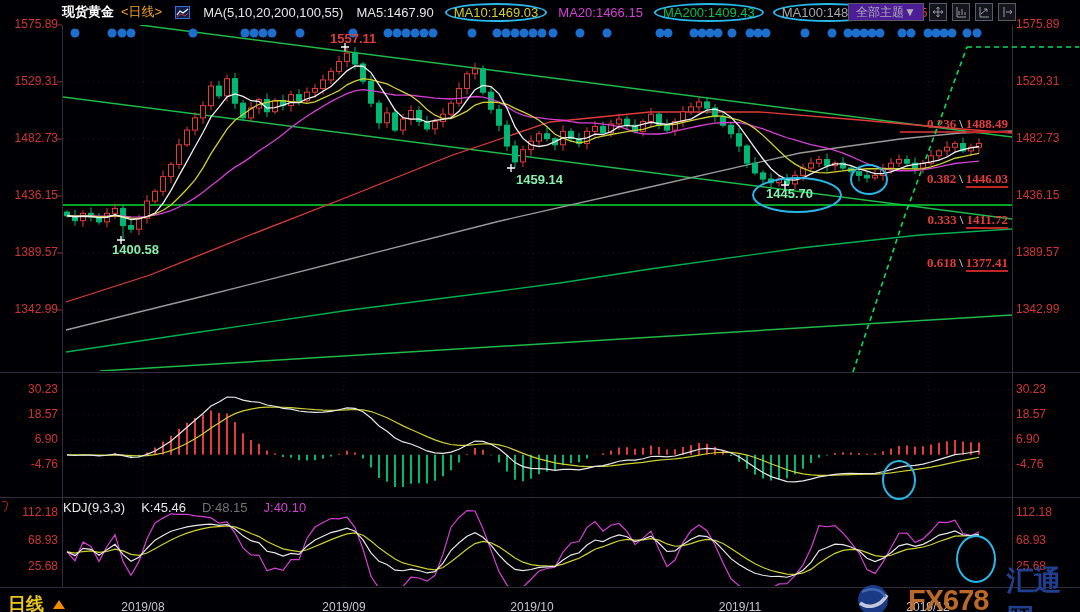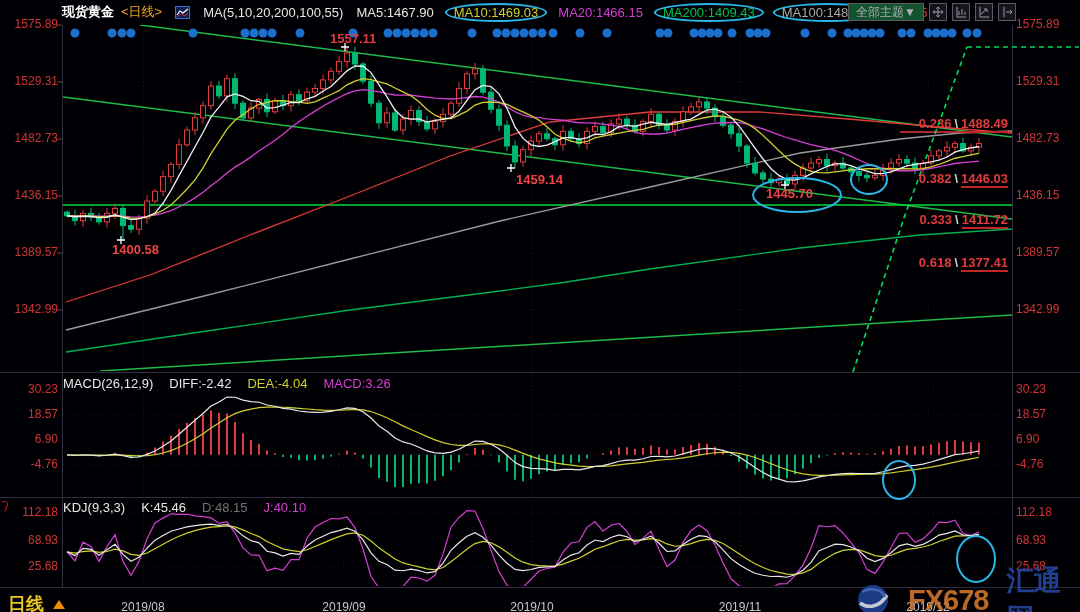--- a/index.html
+++ b/index.html
@@ -6,28 +6,28 @@
   #app{position:relative;width:1080px;height:612px;background:#000004;overflow:hidden;
        font-family:"Liberation Sans", sans-serif; -webkit-font-smoothing:antialiased;}
   .abs{position:absolute;}
   .axis-lbl{position:absolute;font-size:12px;color:#cf3535;line-height:13px;}
   .al-left{left:4px;width:54px;text-align:right;}
   .al-right{left:1016px;width:60px;text-align:left;}
   .hdr{position:absolute;left:62px;top:3px;display:flex;align-items:center;gap:13px;
        font-size:13px;color:#e6e6e6;white-space:nowrap;}
   .circled{border:2px solid #29b6e8;border-radius:50%;padding:0 7px;margin:-3px -2px;}
   .ctrl{position:absolute;top:3px;right:64px;display:flex;align-items:center;gap:5px;}
-  .theme-btn{border:1px solid #5a5a66;background:#14532d;color:#aeaeb8;font-size:12px;
+  .theme-btn{border:1px solid #5a5a66;background:#4c1d95;color:#aeaeb8;font-size:12px;
        padding:1px 7px;line-height:14px;cursor:pointer;}
   .tool-icon{width:16px;height:16px;border:1px solid #5a5a66;background:#15151d;
        display:flex;align-items:center;justify-content:center;cursor:pointer;}
   .cyan-ellipse{position:absolute;border:2px solid #29b6e8;border-radius:50%;pointer-events:none;}
   .annot{position:absolute;font-size:13px;font-weight:bold;white-space:nowrap;}
-  .annot.red{color:#e13b3b;} .annot.green{color:#ef4444;}
-  .fib-row{position:absolute;font-size:13px;font-weight:bold;color:#e13b3b;white-space:nowrap;}
+  .annot.red{color:#e13b3b;} .annot.green{color:#86efac;}
+  .fib-row{position:absolute;font-size:13px;font-weight:bold;color:#e13b3b;white-space:nowrap;font-family:Liberation Serif, serif;}
   .fib-sep{color:#cfcfcf;font-weight:bold;padding:0 3px;}
   .fib-val{border-bottom:2px solid #c12525;padding-bottom:0px;}
   .ind-hdr{position:absolute;display:flex;gap:16px;font-size:13px;color:#e8e8e8;white-space:nowrap;}
   .date-lbl{position:absolute;top:592px;width:80px;text-align:center;font-size:12px;color:#c8c8cc;margin-top:8px;}
   .wm{position:absolute;left:856px;top:562px;display:flex;align-items:center;gap:18px;opacity:.93;pointer-events:none;}
   .wm-fx{font-size:29px;font-weight:bold;color:#c9712b;letter-spacing:-1px;}
   .wm-cn{font-size:28px;font-weight:bold;color:#24449a;letter-spacing:-1px;}
   .bottom-tab{position:absolute;left:8px;top:592px;display:flex;align-items:center;gap:9px;cursor:pointer;}
   .bottom-tab .txt{font-size:18px;font-weight:bold;color:#e8c520;}
   .tri-up{width:0;height:0;border-left:6px solid transparent;border-right:6px solid transparent;
@@ -604,26 +604,20 @@
   <div class="annot red" style="left:330px;top:31px">1557.11</div>
   <div class="annot green" style="left:112px;top:242px">1400.58</div>
   <div class="annot green" style="left:516px;top:172px">1459.14</div>
   <div class="annot green" style="left:766px;top:186px">1445.70</div>
 
   <div class="cyan-ellipse" style="left:752px;top:177px;width:86px;height:32px"></div>
   <div class="cyan-ellipse" style="left:850px;top:164px;width:34px;height:27px"></div>
   <div class="cyan-ellipse" style="left:882px;top:460px;width:30px;height:36px"></div>
   <div class="cyan-ellipse" style="left:956px;top:535px;width:36px;height:44px"></div>
 
-  <div class="ind-hdr" style="left:63px;top:376px">
-    <span>MACD(26,12,9)</span>
-    <span>DIFF:-2.42</span>
-    <span style="color:#cfcf2f">DEA:-4.04</span>
-    <span style="color:#d53fd5">MACD:3.26</span>
-  </div>
 
   <div class="ind-hdr" style="left:63px;top:500px">
     <span>KDJ(9,3,3)</span>
     <span>K:45.46</span>
     <span style="color:#737373">D:48.15</span>
     <span style="color:#d53fd5">J:40.10</span>
   </div>
 
   <div class="bottom-tab">
     <span class="txt">日线</span>

